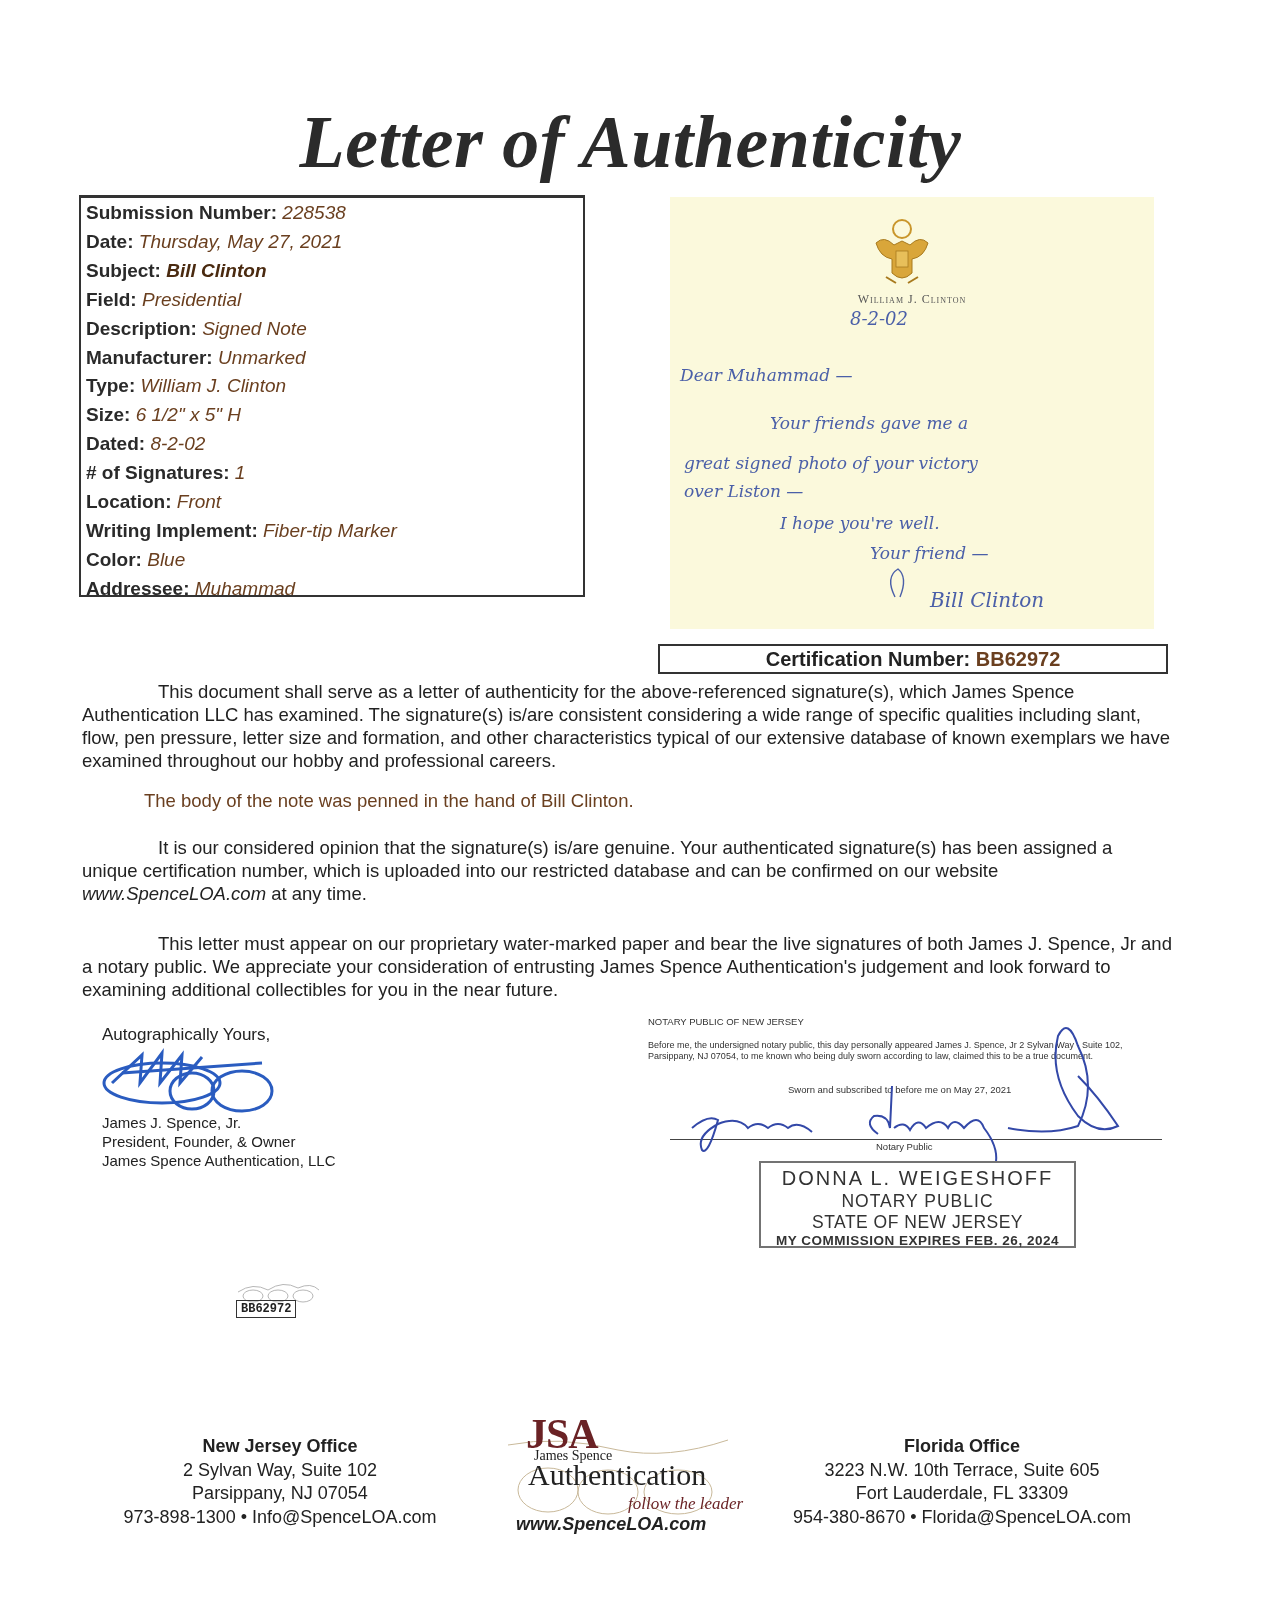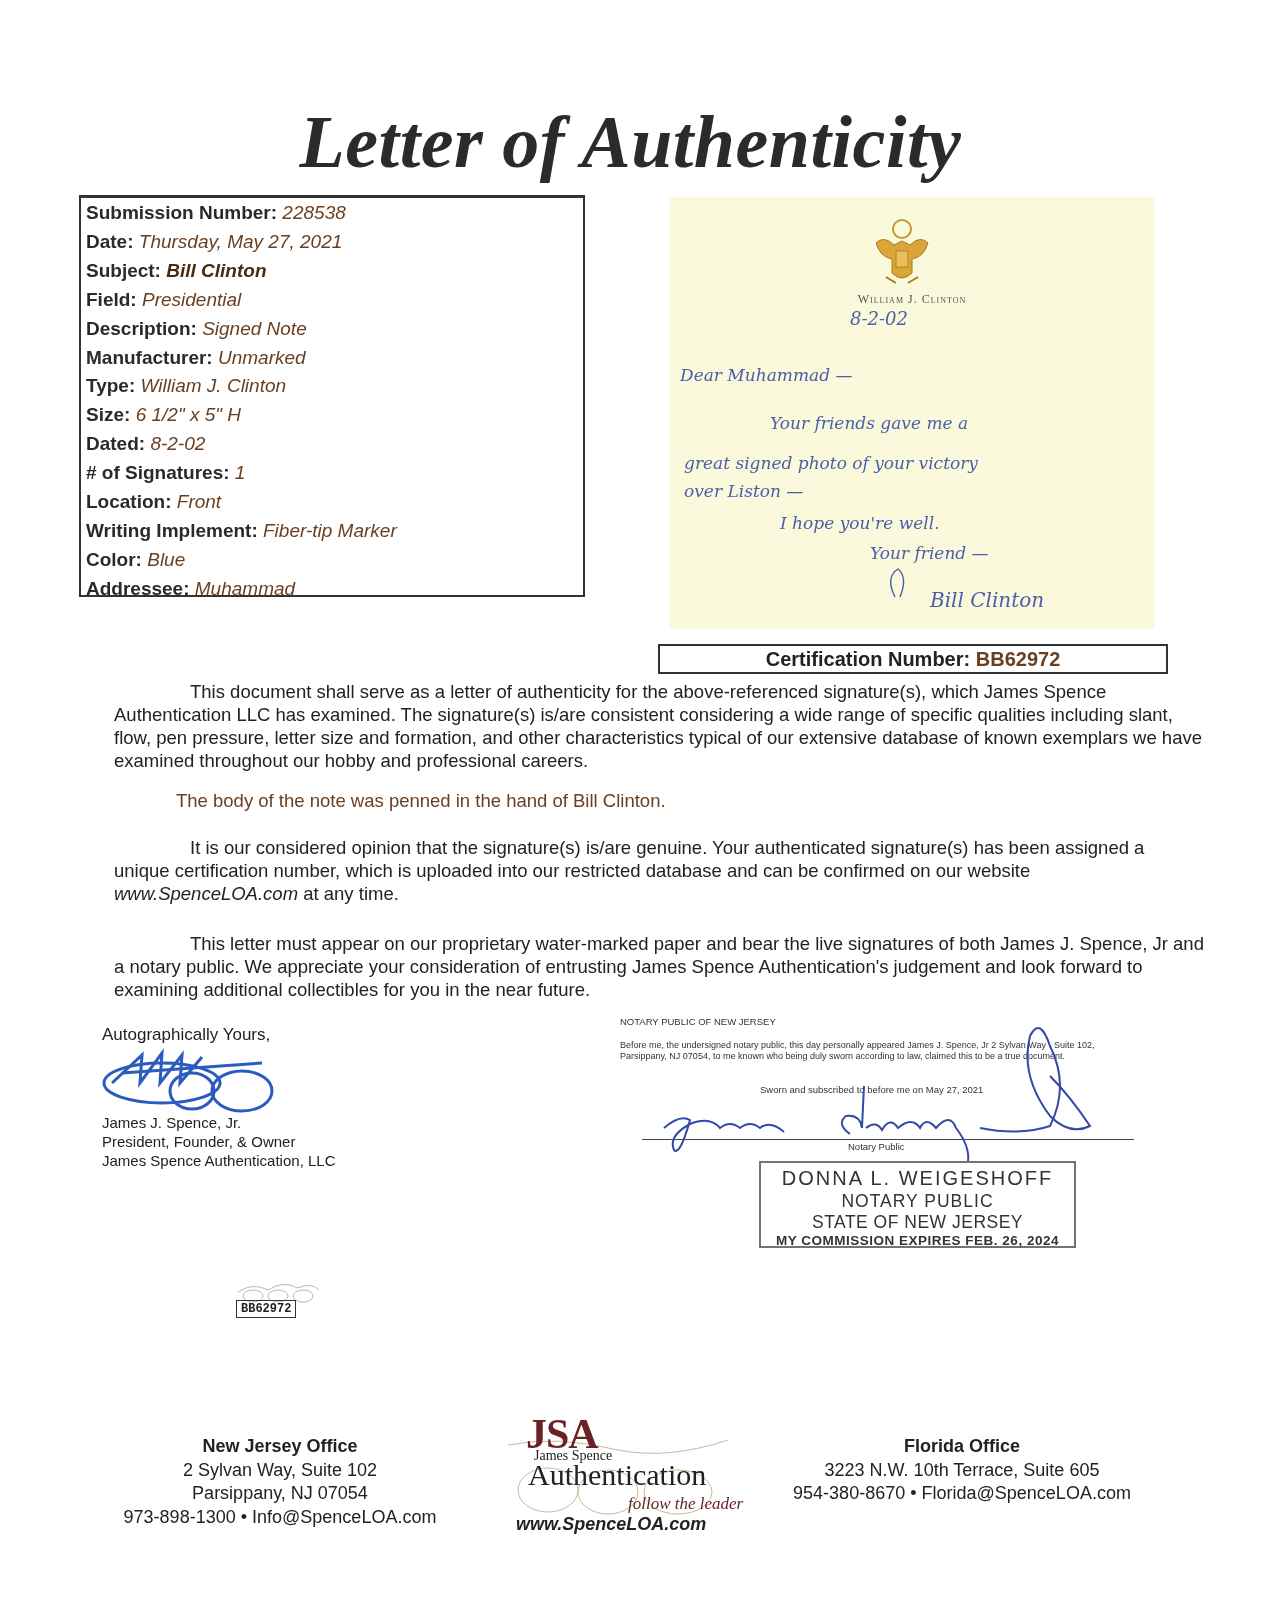--- a/index.html
+++ b/index.html
@@ -16,32 +16,32 @@
   .info-value { color: #6a3f1f; font-style: italic; }
   .info-value.bold { font-weight: bold; color: #4a2a10; }
   #note { left: 670px; top: 197px; width: 484px; height: 432px; background: #fbf9dc; }
   #seal { left: 200px; top: 20px; width: 64px; height: 72px; }
   #note-name { left: 0; width: 484px; top: 95px; text-align: center; font-family: "Liberation Serif", serif;
                font-size: 12px; letter-spacing: 1px; color: #555; font-variant: small-caps; }
   #note-writing { left: 0; top: 0; width: 484px; height: 432px; }
   #cert-box { left: 658px; top: 644px; width: 510px; height: 30px; border: 2px solid #333;
               box-sizing: border-box; text-align: center; font-size: 20px; line-height: 26px; font-weight: bold; color: #222; }
   #cert-box .num { color: #6a3f1f; }
-  .para { left: 82px; width: 1090px; font-size: 18.5px; line-height: 23px; color: #222; margin-left: 32px; }
+  .para { left: 82px; width: 1090px; font-size: 18.5px; line-height: 23px; color: #222; }
   .para .indent { display: inline-block; width: 76px; }
   #p1 { top: 680px; }
   #p2 { top: 789px; color: #6a3f1f; }
   #p3 { top: 836px; }
   #p4 { top: 932px; }
   .ital { font-style: italic; }
   #sig-left { left: 82px; top: 1025px; width: 320px; margin-left: 20px; }
   #autog { font-size: 17px; color: #222; }
   #spence-sig { left: 0; top: 18px; width: 190px; height: 80px; }
   #spence-lines { left: 0; top: 88px; font-size: 15px; line-height: 19px; color: #222; white-space: nowrap; }
-  #notary { left: 620px; top: 1016px; width: 520px; }
+  #notary { left: 648px; top: 1016px; width: 520px; }
   #notary-head { font-size: 9.5px; color: #333; }
   #notary-body { top: 24px; left: 0; font-size: 9px; line-height: 11px; color: #333; width: 510px; }
   #sworn { top: 68px; left: 140px; font-size: 9.5px; color: #333; }
   #notary-line { top: 123px; left: 22px; width: 492px; border-top: 1px solid #444; }
   #notary-public-lbl { top: 125px; left: 228px; font-size: 9.5px; color: #333; }
   #notary-sig { left: 30px; top: 0; width: 480px; height: 150px; }
   #stamp { left: 759px; top: 1161px; width: 317px; height: 87px; border: 2px solid #737373;
            box-sizing: border-box; text-align: center; color: #333; }
   #stamp .s1 { font-size: 20px; letter-spacing: 2px; margin-top: 4px; }
   #stamp .s2 { font-size: 17.5px; letter-spacing: 1px; margin-top: 1px; }
@@ -186,14 +186,15 @@
   <div id="logo-jsa" class="abs">JSA</div>
   <div id="logo-js" class="abs">James Spence</div>
   <div id="logo-auth" class="abs">Authentication</div>
   <div id="logo-tag" class="abs">follow the leader</div>
   <div id="logo-url" class="abs">www.SpenceLOA.com</div>
 </div>
 
 <div id="office-fl" class="abs office">
   <div class="hdr">Florida Office</div>
   <div>3223 N.W. 10th Terrace, Suite 605</div>
+  <div>Fort Lauderdale, FL 33309</div>
   <div><span>954-380-8670</span> <span>•</span> <span>Florida@SpenceLOA.com</span></div>
 </div>
 
 </body></html>

